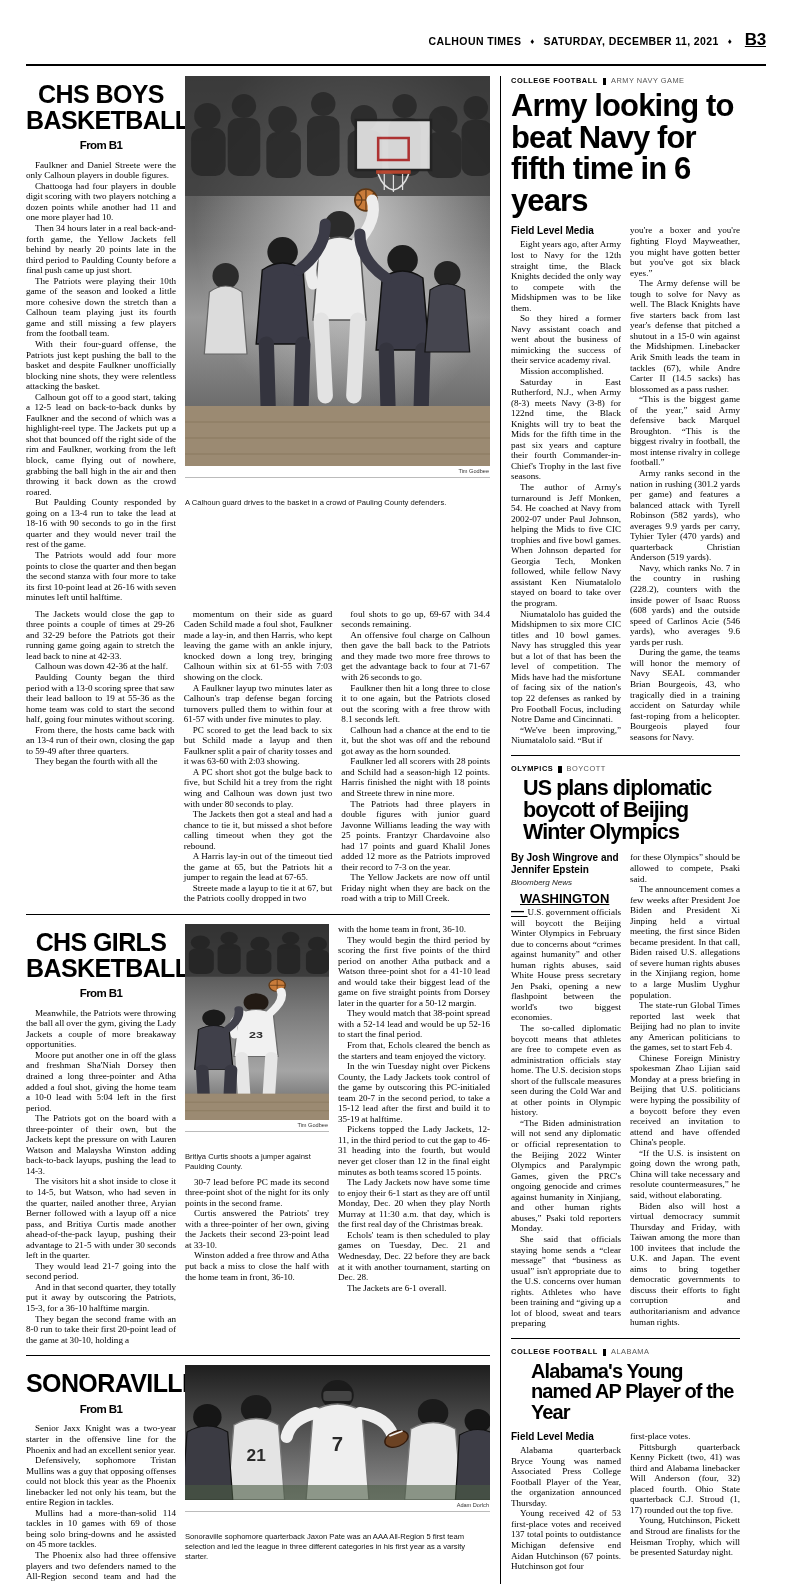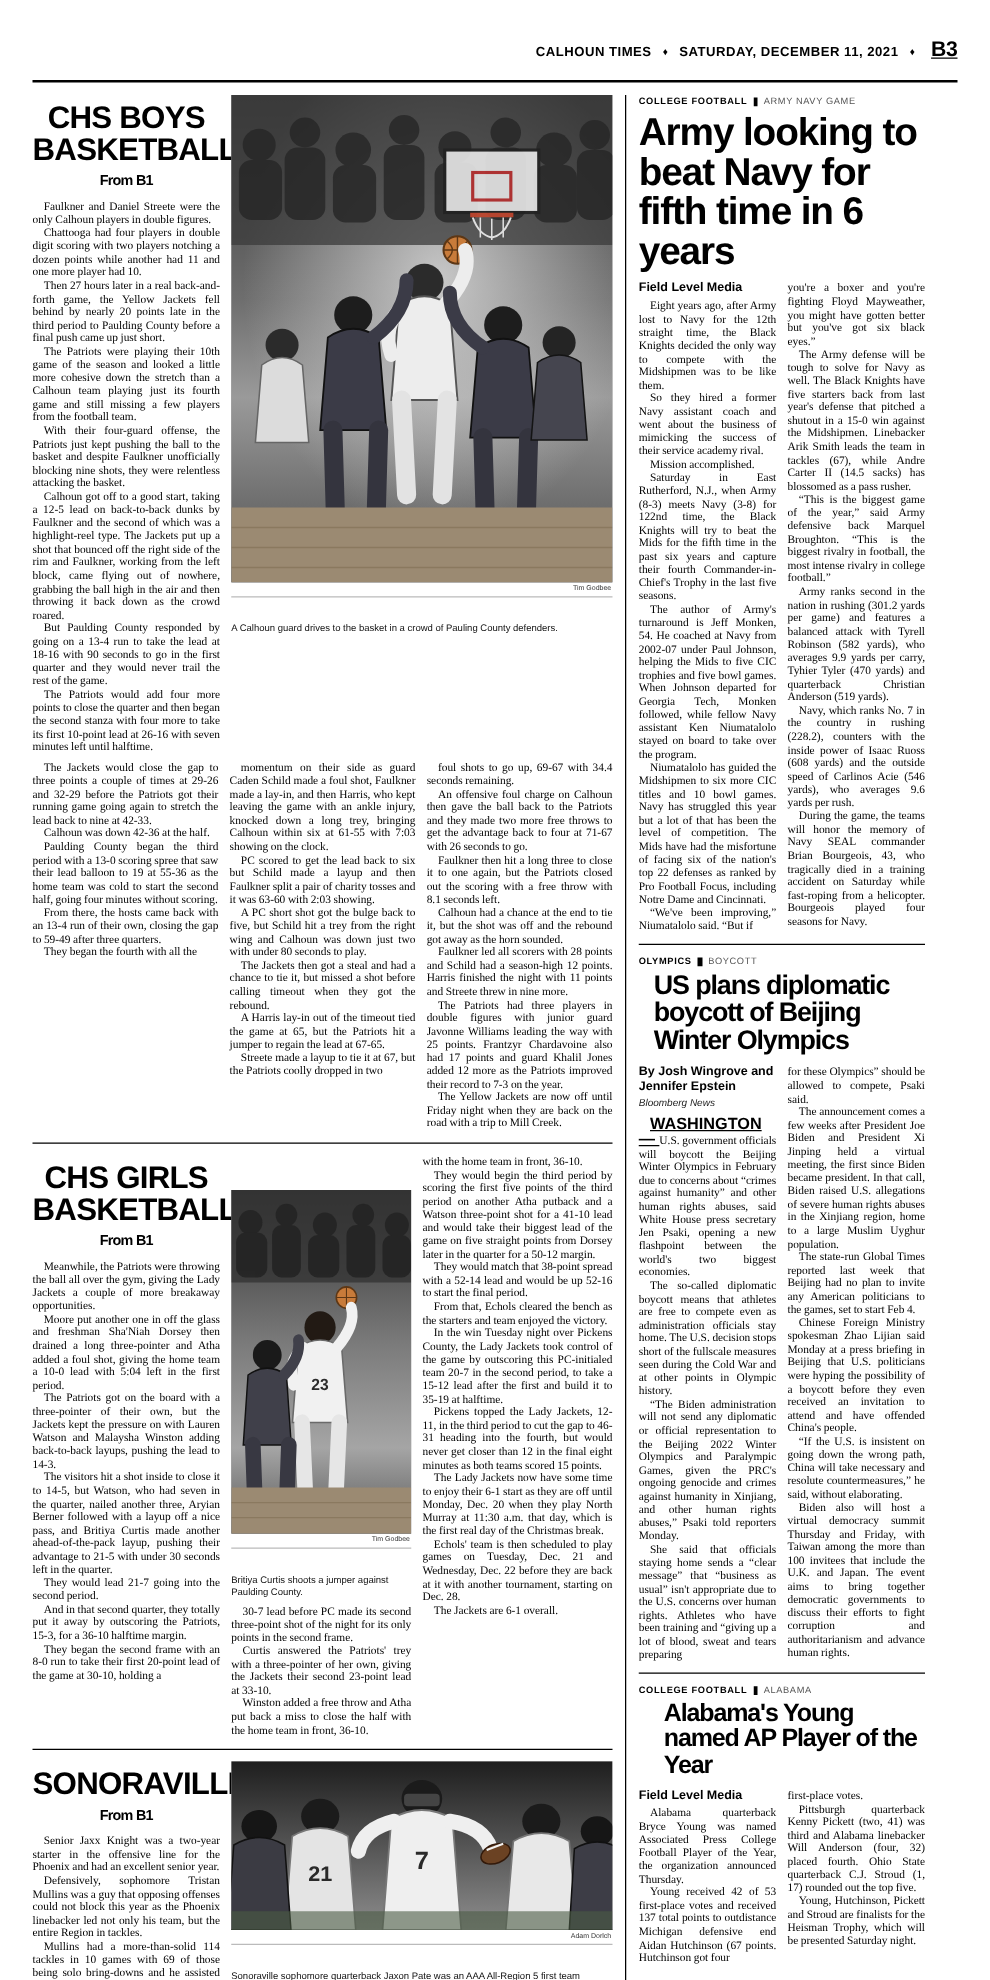--- a/index.html
+++ b/index.html
@@ -95,21 +95,21 @@
 
       <section>
         <div class="left-top">
           <div class="lt-head">
             <div class="jump-head jump-title">CHS BOYS</div>
             <div class="jump-head jump-title">BASKETBALL</div>
             <div class="jump-head jump-from">From B1</div>
             <div>
               <p class="bt">Faulkner and Daniel Streete were the only Calhoun players in double figures.</p>
               <p class="bt">Chattooga had four players in double digit scoring with two players notching a dozen points while another had 11 and one more player had 10.</p>
-              <p class="bt">Then 27 hours later in a real back-and-forth game, the Yellow Jackets fell behind by nearly 20 points late in the third period to Paulding County before a final push came up just short.</p>
+              <p class="bt">Then 34 hours later in a real back-and-forth game, the Yellow Jackets fell behind by nearly 20 points late in the third period to Paulding County before a final push came up just short.</p>
               <p class="bt">The Patriots were playing their 10th game of the season and looked a little more cohesive down the stretch than a Calhoun team playing just its fourth game and still missing a few players from the football team.</p>
               <p class="bt">With their four-guard offense, the Patriots just kept pushing the ball to the basket and despite Faulkner unofficially blocking nine shots, they were relentless attacking the basket.</p>
               <p class="bt">Calhoun got off to a good start, taking a 12-5 lead on back-to-back dunks by Faulkner and the second of which was a highlight-reel type. The Jackets put up a shot that bounced off the right side of the rim and Faulkner, working from the left block, came flying out of nowhere, grabbing the ball high in the air and then throwing it back down as the crowd roared.</p>
               <p class="bt">But Paulding County responded by going on a 13-4 run to take the lead at 18-16 with 90 seconds to go in the first quarter and they would never trail the rest of the game.</p>
               <p class="bt">The Patriots would add four more points to close the quarter and then began the second stanza with four more to take its first 10-point lead at 26-16 with seven minutes left until halftime.</p>
             </div>
           </div>
 
           <div class="lt-photo">
             <div class="ph-canvas" style="height:390px;">
@@ -205,32 +205,33 @@
         <div class="cols mt6">
           <div class="col">
             <p class="bt">The Jackets would close the gap to three points a couple of times at 29-26 and 32-29 before the Patriots got their running game going again to stretch the lead back to nine at 42-33.</p>
             <p class="bt">Calhoun was down 42-36 at the half.</p>
             <p class="bt">Paulding County began the third period with a 13-0 scoring spree that saw their lead balloon to 19 at 55-36 as the home team was cold to start the second half, going four minutes without scoring.</p>
             <p class="bt">From there, the hosts came back with an 13-4 run of their own, closing the gap to 59-49 after three quarters.</p>
             <p class="bt">They began the fourth with all the</p>
           </div>
           <div class="col">
             <p class="bt">momentum on their side as guard Caden Schild made a foul shot, Faulkner made a lay-in, and then Harris, who kept leaving the game with an ankle injury, knocked down a long trey, bringing Calhoun within six at 61-55 with 7:03 showing on the clock.</p>
+            <p class="bt">A Faulkner layup two minutes later as Calhoun's trap defense began forcing turnovers pulled them to within four at 61-57 with under five minutes to play.</p>
             <p class="bt">PC scored to get the lead back to six but Schild made a layup and then Faulkner split a pair of charity tosses and it was 63-60 with 2:03 showing.</p>
             <p class="bt">A PC short shot got the bulge back to five, but Schild hit a trey from the right wing and Calhoun was down just two with under 80 seconds to play.</p>
             <p class="bt">The Jackets then got a steal and had a chance to tie it, but missed a shot before calling timeout when they got the rebound.</p>
             <p class="bt">A Harris lay-in out of the timeout tied the game at 65, but the Patriots hit a jumper to regain the lead at 67-65.</p>
             <p class="bt">Streete made a layup to tie it at 67, but the Patriots coolly dropped in two</p>
           </div>
           <div class="col">
             <p class="bt">foul shots to go up, 69-67 with 34.4 seconds remaining.</p>
             <p class="bt">An offensive foul charge on Calhoun then gave the ball back to the Patriots and they made two more free throws to get the advantage back to four at 71-67 with 26 seconds to go.</p>
             <p class="bt">Faulkner then hit a long three to close it to one again, but the Patriots closed out the scoring with a free throw with 8.1 seconds left.</p>
             <p class="bt">Calhoun had a chance at the end to tie it, but the shot was off and the rebound got away as the horn sounded.</p>
-            <p class="bt">Faulkner led all scorers with 28 points and Schild had a season-high 12 points. Harris finished the night with 11 points and Streete threw in nine more.</p>
+            <p class="bt">Faulkner led all scorers with 28 points and Schild had a season-high 12 points. Harris finished the night with 18 points and Streete threw in nine more.</p>
             <p class="bt">The Patriots had three players in double figures with junior guard Javonne Williams leading the way with 25 points. Frantzyr Chardavoine also had 17 points and guard Khalil Jones added 12 more as the Patriots improved their record to 7-3 on the year.</p>
             <p class="bt">The Yellow Jackets are now off until Friday night when they are back on the road with a trip to Mill Creek.</p>
           </div>
         </div>
       </section>
 
       <div class="hr-left"></div>
 
       <section>
         <div class="left-top">
@@ -243,21 +244,21 @@
               <p class="bt">Moore put another one in off the glass and freshman Sha'Niah Dorsey then drained a long three-pointer and Atha added a foul shot, giving the home team a 10-0 lead with 5:04 left in the first period.</p>
               <p class="bt">The Patriots got on the board with a three-pointer of their own, but the Jackets kept the pressure on with Lauren Watson and Malaysha Winston adding back-to-back layups, pushing the lead to 14-3.</p>
               <p class="bt">The visitors hit a shot inside to close it to 14-5, but Watson, who had seven in the quarter, nailed another three, Aryian Berner followed with a layup off a nice pass, and Britiya Curtis made another ahead-of-the-pack layup, pushing their advantage to 21-5 with under 30 seconds left in the quarter.</p>
               <p class="bt">They would lead 21-7 going into the second period.</p>
               <p class="bt">And in that second quarter, they totally put it away by outscoring the Patriots, 15-3, for a 36-10 halftime margin.</p>
               <p class="bt">They began the second frame with an 8-0 run to take their first 20-point lead of the game at 30-10, holding a</p>
             </div>
           </div>
 
           <div class="lt-photo" style="max-width:146px;">
-            <div class="ph-canvas" style="height:275px;margin-top:28px;">
+            <div class="ph-canvas" style="height:196px;">
               <svg viewBox="0 0 150 275" preserveAspectRatio="none" aria-hidden="true">
                 <defs>
                   <linearGradient id="gymB" x1="0" y1="0" x2="0" y2="1">
                     <stop offset="0%" stop-color="#2f2f2f"></stop>
                       <stop offset="45%" stop-color="#7b7b7b"></stop>
                     <stop offset="75%" stop-color="#a5a5a5"></stop>
                       <stop offset="100%" stop-color="#585858"></stop>
                   </linearGradient>
                 </defs>
                 <rect width="150" height="275" fill="url(#gymB)"></rect>

